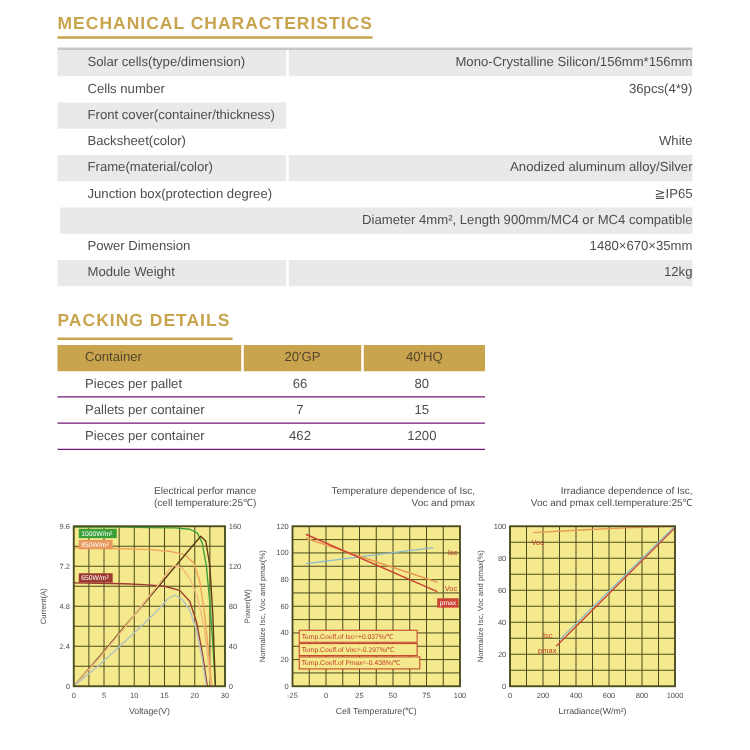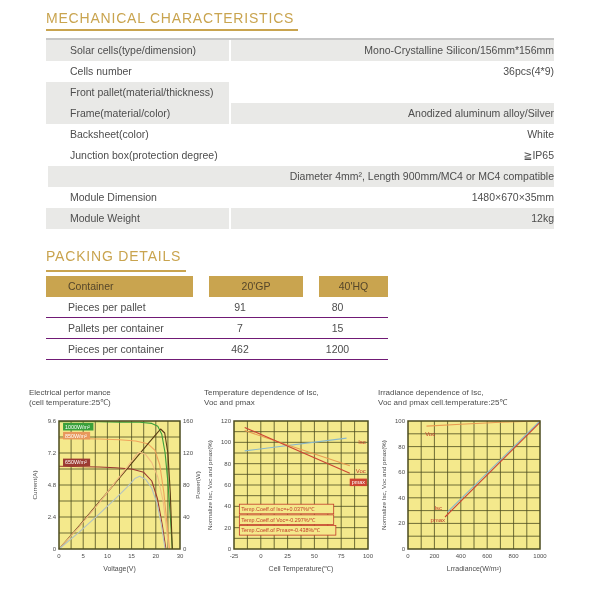--- a/index.html
+++ b/index.html
@@ -1,102 +1,102 @@
 <!DOCTYPE html>
 <html style="--gold: #c9a44f;"><head>
 <meta charset="utf-8">
 <style>
   html,body { margin:0; padding:0; }
   body {
     width:600px; height:600px; position:relative; overflow:hidden;
     background:#ffffff; font-family:"Liberation Sans", sans-serif; color:#4d4d4d;
   }
   .sec-title {
-    position:absolute; left:46px; font-size:14px; font-weight:normal;
+    position:absolute; left:46px; font-size:14px; font-weight:bold;
     letter-spacing:.8px; color:var(--gold,#c9a44f); white-space:nowrap;
   }
   .underline { position:absolute; left:46px; height:2px; background:var(--gold,#c9a44f); }
 
   
   #mech-table { position:absolute; left:46px; top:38px; width:508px; border-top:2px solid #c7c7c7; }
   .mrow { display:flex; height:21px; line-height:21px; font-size:10.5px; }
   .mrow .lbl { width:183px; padding-left:24px; box-sizing:border-box; }
   .mrow .val { flex:1; margin-left:2px; text-align:right; }
   .mrow.odd .lbl, .mrow.odd .val { background:#e9e9e7; }
 
   
   #pack-table { position:absolute; left:46px; top:276px; width:342px; font-size:10.5px; }
   .phead { display:flex; height:21px; line-height:21px; color:#55462a; }
   .phead > div { background:var(--gold,#c9a44f); box-sizing:border-box; }
-  .phead .c2, .phead .c3 { margin-left:16px; }
+  .phead .c2, .phead .c3 { margin-left:2px; }
   .c1 { width:147px; padding-left:22px; box-sizing:border-box; }
   .c2 { width:94px; text-align:center; }
   .c3 { flex:1; text-align:center; }
   .prow { display:flex; height:20px; line-height:20px; border-bottom:1px solid #701a75; }
 
   
   .chart { position:absolute; top:388px; width:176px; }
   #chart-box-0 { left:29px; } #chart-box-1 { left:204px; } #chart-box-2 { left:378px; }
-  .ct { text-align:left; font-size:8px; line-height:10px; color:#4d4d4d; white-space:nowrap; }
+  .ct { text-align:right; font-size:8px; line-height:10px; color:#4d4d4d; white-space:nowrap; }
   .chart svg { display:block; margin-top:3px; }
 </style>
 </head>
 <body>
 
 <div class="sec-title" style="top:10px">MECHANICAL CHARACTERISTICS</div>
 <div class="underline" style="top:29px; width:252px"></div>
 <div id="mech-table">
     <div class="mrow odd">
       <div class="lbl">Solar cells(type/dimension)</div>
       <div class="val">Mono-Crystalline Silicon/156mm*156mm</div>
     </div>
     <div class="mrow">
       <div class="lbl">Cells number</div>
       <div class="val">36pcs(4*9)</div>
     </div>
     <div class="mrow odd">
-      <div class="lbl">Front pallet(material/thickness)</div>
+      <div class="lbl">Front cover(container/thickness)</div>
+    </div>
+    <div class="mrow">
+      <div class="lbl">Backsheet(color)</div>
+      <div class="val">White</div>
     </div>
     <div class="mrow odd">
       <div class="lbl">Frame(material/color)</div>
       <div class="val">Anodized aluminum alloy/Silver</div>
     </div>
     <div class="mrow">
-      <div class="lbl">Backsheet(color)</div>
-      <div class="val">White</div>
-    </div>
-    <div class="mrow">
       <div class="lbl">Junction box(protection degree)</div>
       <div class="val">≧IP65</div>
     </div>
     <div class="mrow odd">
       <div class="val">Diameter 4mm², Length 900mm/MC4 or MC4 compatible</div>
     </div>
     <div class="mrow">
-      <div class="lbl">Module Dimension</div>
+      <div class="lbl">Power Dimension</div>
       <div class="val">1480×670×35mm</div>
     </div>
     <div class="mrow odd">
       <div class="lbl">Module Weight</div>
       <div class="val">12kg</div>
     </div>
   </div>
 
 <div class="sec-title" style="top:248px">PACKING DETAILS</div>
 <div class="underline" style="top:270px; width:140px"></div>
 <div id="pack-table">
   <div class="phead">
     <div class="c1">Container</div>
     <div class="c2">20'GP</div>
     <div class="c3">40'HQ</div>
   </div>
   <div id="pack-rows">
       <div class="prow">
         <div class="c1">Pieces per pallet</div>
-        <div class="c2">91</div>
+        <div class="c2">66</div>
         <div class="c3">80</div>
       </div>
       <div class="prow">
         <div class="c1">Pallets per container</div>
         <div class="c2">7</div>
         <div class="c3">15</div>
       </div>
       <div class="prow">
         <div class="c1">Pieces per container</div>
         <div class="c2">462</div>

